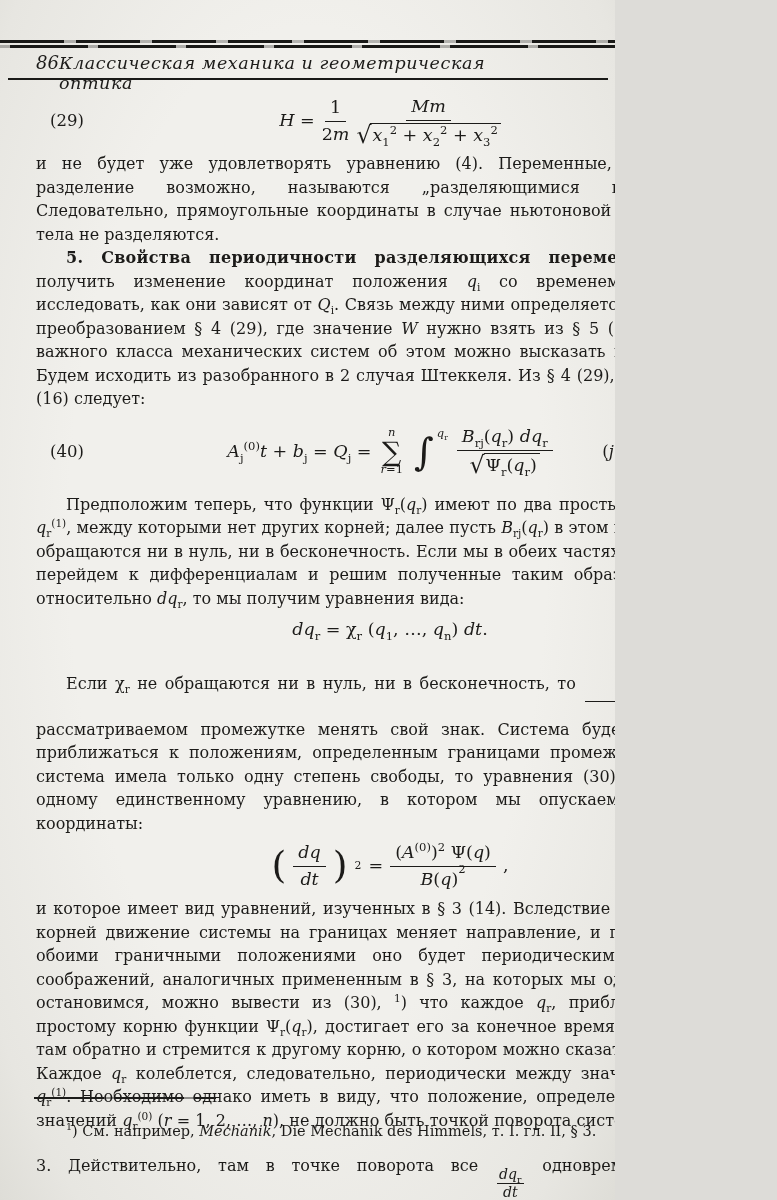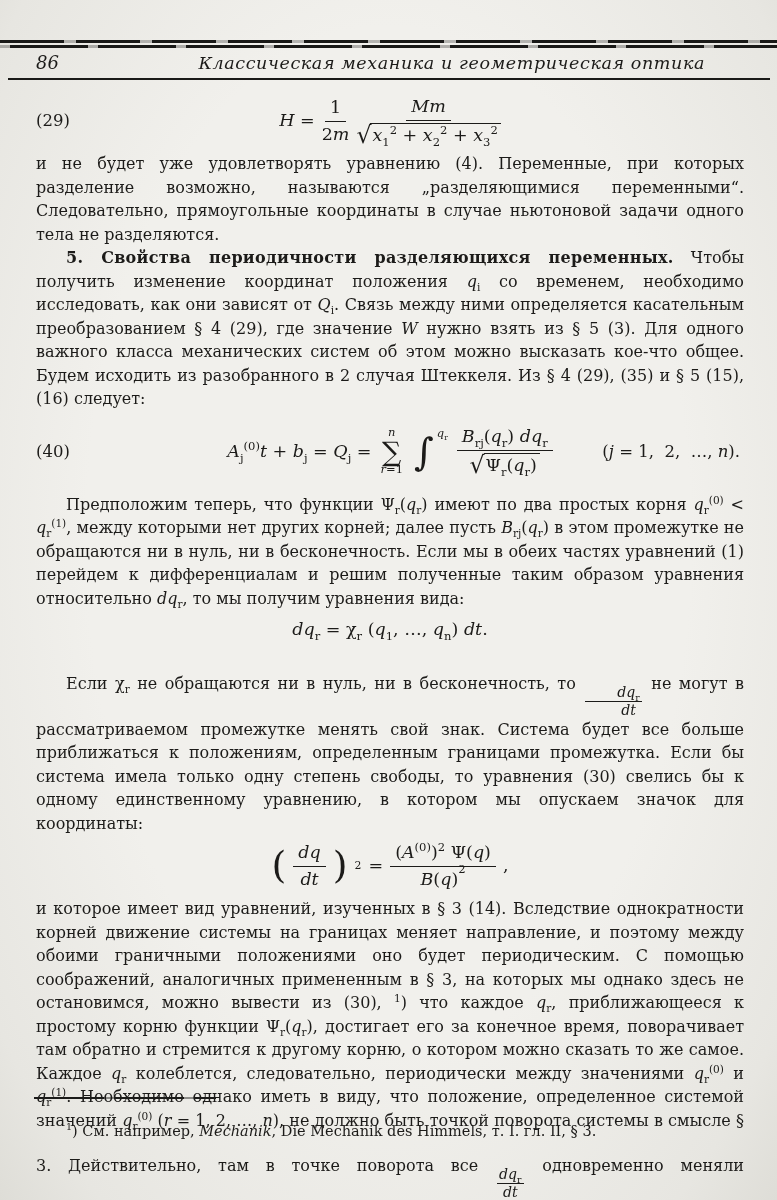--- a/index.html
+++ b/index.html
@@ -2,56 +2,56 @@
 <html lang="ru"><head>
 <meta charset="utf-8">
 <style>
   html,body{margin:0;padding:0;}
   body{
     width:777px;height:1200px;
     background:#dddcd8;
     font-family:"DejaVu Serif","Liberation Serif",serif;
   }
   .page{
-    position:relative;width:777px;height:1200px;overflow:hidden;
+    position:relative;width:615px;height:1200px;overflow:hidden;
     background:radial-gradient(ellipse at 50% 45%, #f1f0ec 55%, #e7e6e1 88%, #deddd7 100%);
     color:#1c1b19;
   }
   
   .top-edge{position:absolute;top:40px;left:0;right:0;}
   .top-edge .l1,.top-edge .l2{height:2.5px;}
   .top-edge .l1{background:repeating-linear-gradient(90deg,#191917 0 64px,rgba(25,25,23,.28) 64px 76px);}
   .top-edge .l2{margin-top:2.5px;background:repeating-linear-gradient(90deg,rgba(25,25,23,.30) 0 10px,#191917 10px 88px);}
   
   .runhead{
     position:absolute;top:52px;left:36px;right:32px;
     display:flex;align-items:baseline;
   }
   .pageno{font-size:18px;font-style:italic;}
   .runtitle{
-    flex:1;text-align:right;font-style:italic;font-size:17.5px;letter-spacing:.6px;
+    flex:1;text-align:left;font-style:italic;font-size:17.5px;letter-spacing:.6px;
     padding-right:40px;
   }
   .head-rule{position:absolute;top:78px;left:8px;right:7px;height:2px;background:#1a1a18;}
   
   .body{
     position:absolute;top:90px;left:36px;width:708px;
     font-size:16px;line-height:23.5px;text-align:justify;
   }
   .para{margin:0;}
   .para.ind{text-indent:30px;}
   .para b{letter-spacing:.3px;}
   sub,sup{font-size:66%;line-height:0;}
   
   .display-eq{
     position:relative;display:flex;align-items:center;justify-content:center;
     margin:5px 0;min-height:52px;font-size:17.5px;line-height:1.25;text-align:center;
   }
   .display-eq.tall{min-height:72px;}
-  .eq-no{position:absolute;left:0;top:50%;transform:translateY(-50%);font-size:16.5px;}
+  .eq-no{position:absolute;left:14px;top:50%;transform:translateY(-50%);font-size:16.5px;}
   .eq-cond{position:absolute;right:4px;top:50%;transform:translateY(-50%);font-size:16.5px;}
   .eq-flex{display:inline-flex;align-items:center;gap:7px;}
   .frac{display:inline-flex;flex-direction:column;align-items:center;vertical-align:middle;}
   .fnum{padding:0 5px 2px;border-bottom:1.6px solid #1c1b19;}
   .fden{padding-top:2px;display:inline-flex;align-items:flex-start;}
   .fnum, .fden{white-space:nowrap;}
   .rad{font-size:1.35em;line-height:.9;margin-right:-1px;transform:translateY(1.5px);}
   .radbar{border-top:1.6px solid #1c1b19;padding:1px 3px 0 2px;}
   .bigop{display:inline-flex;flex-direction:column;align-items:center;line-height:1;margin:0 2px;}
   .opsym{font-size:27px;line-height:.95;}

